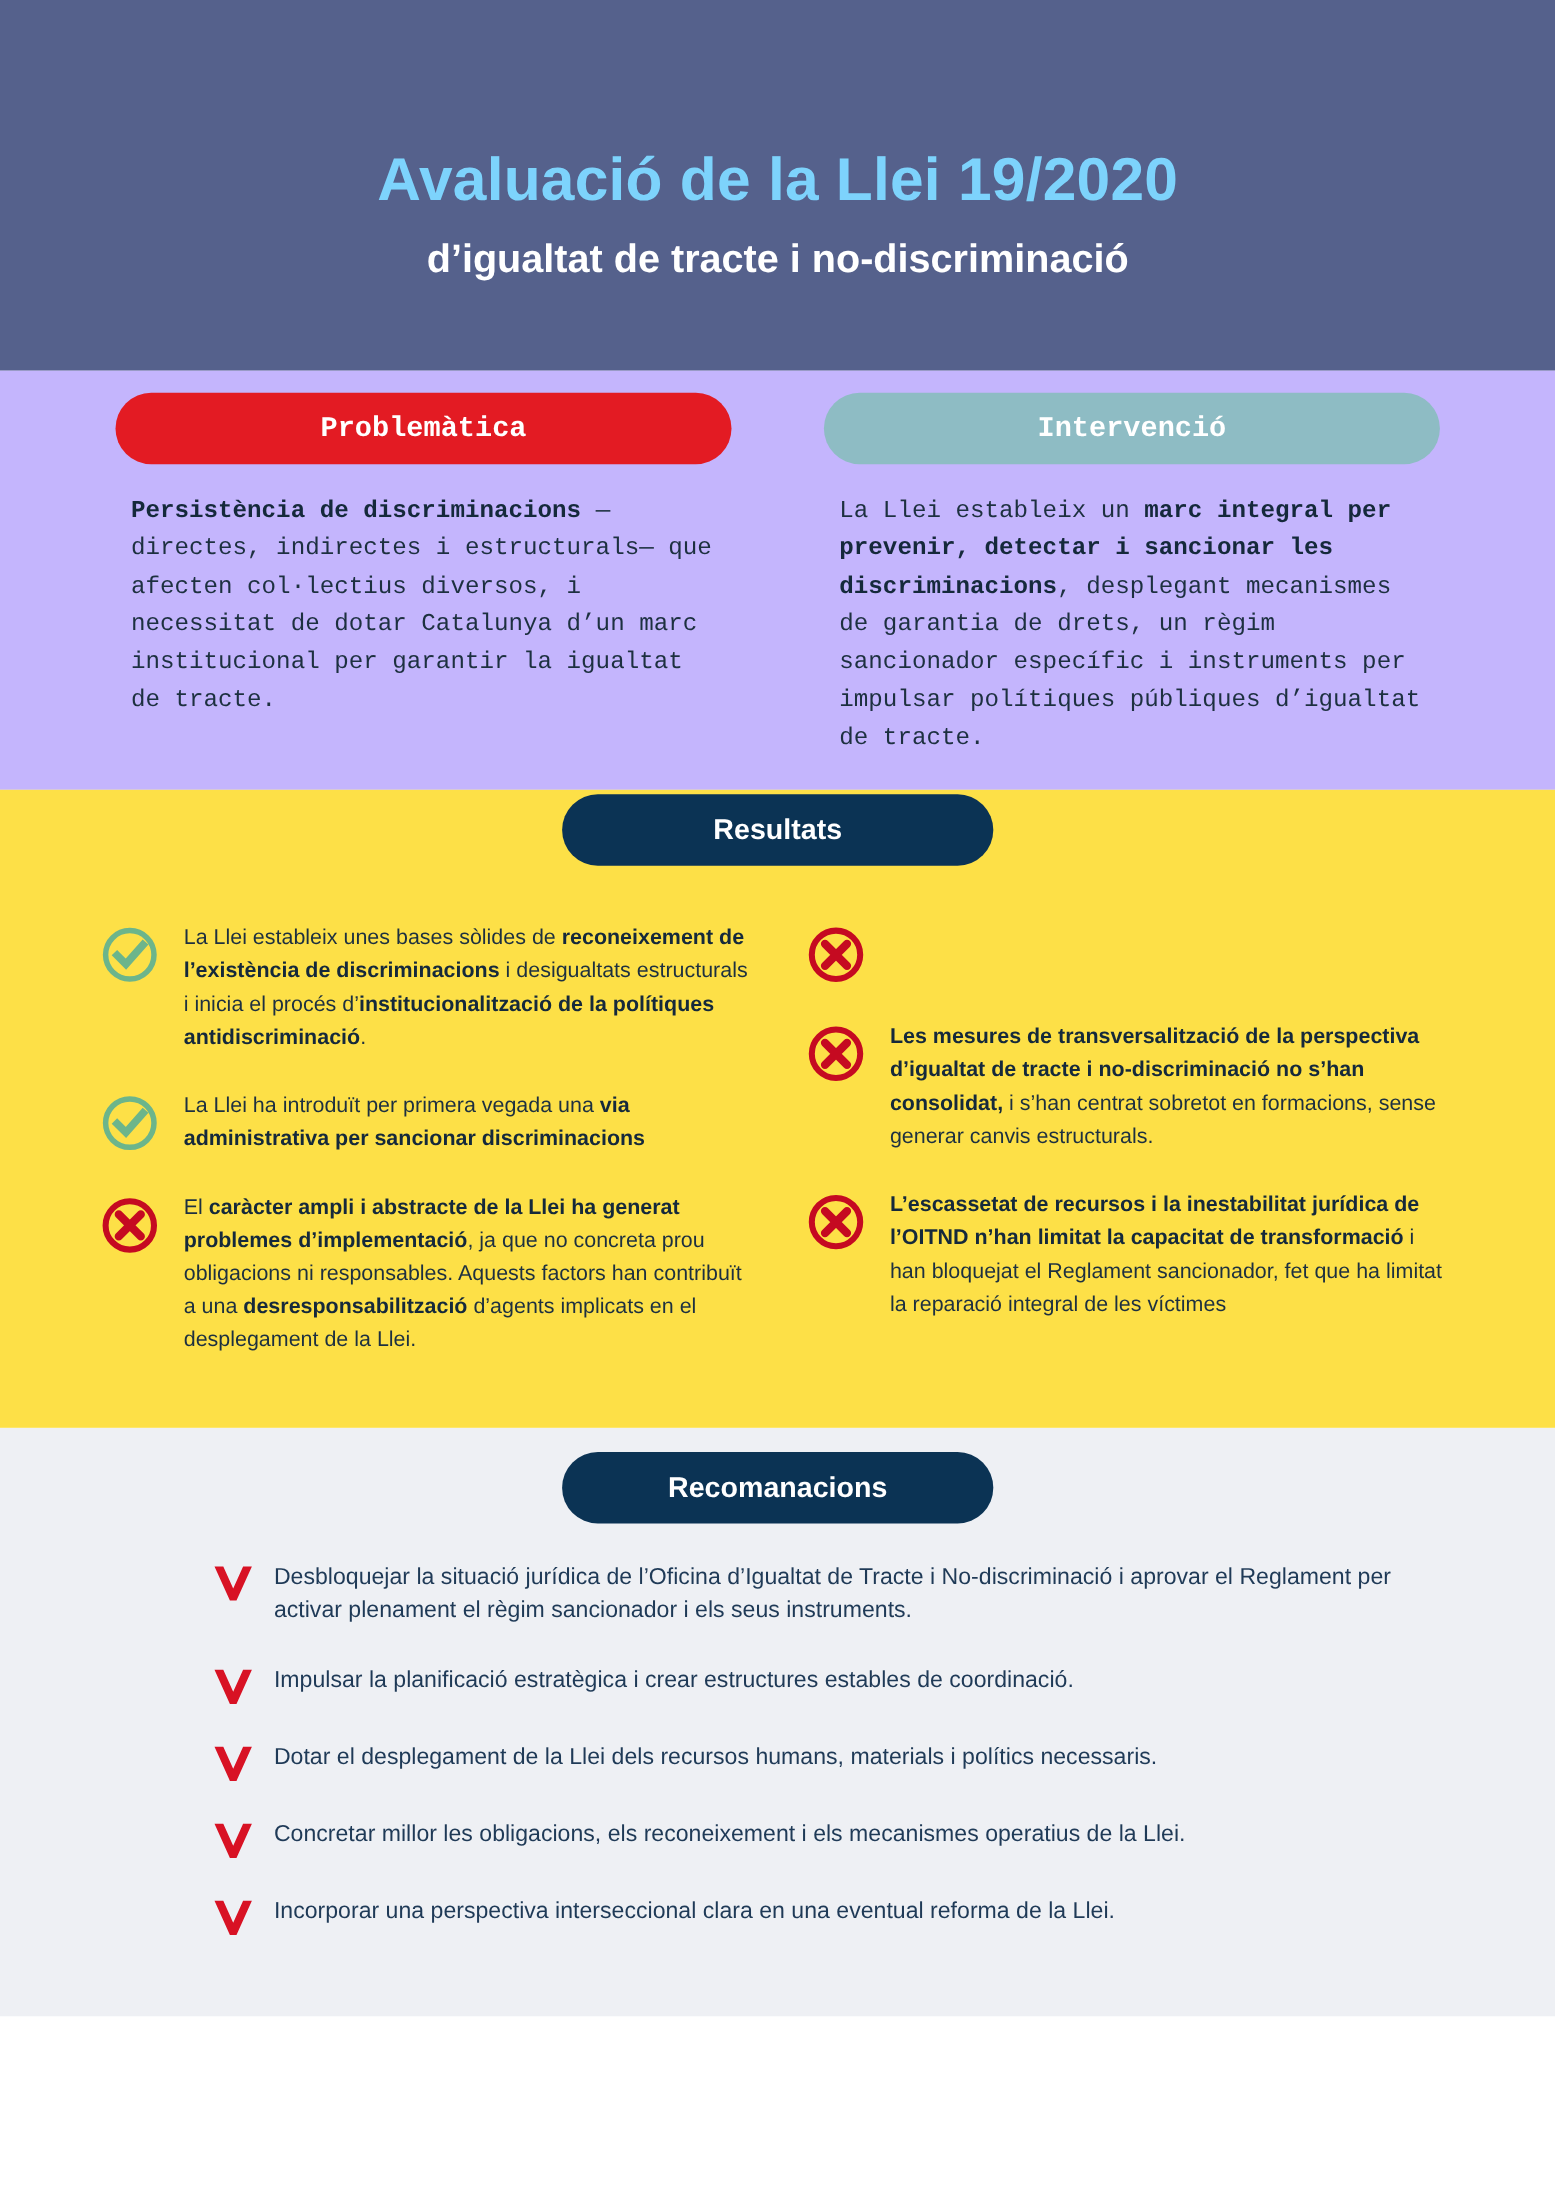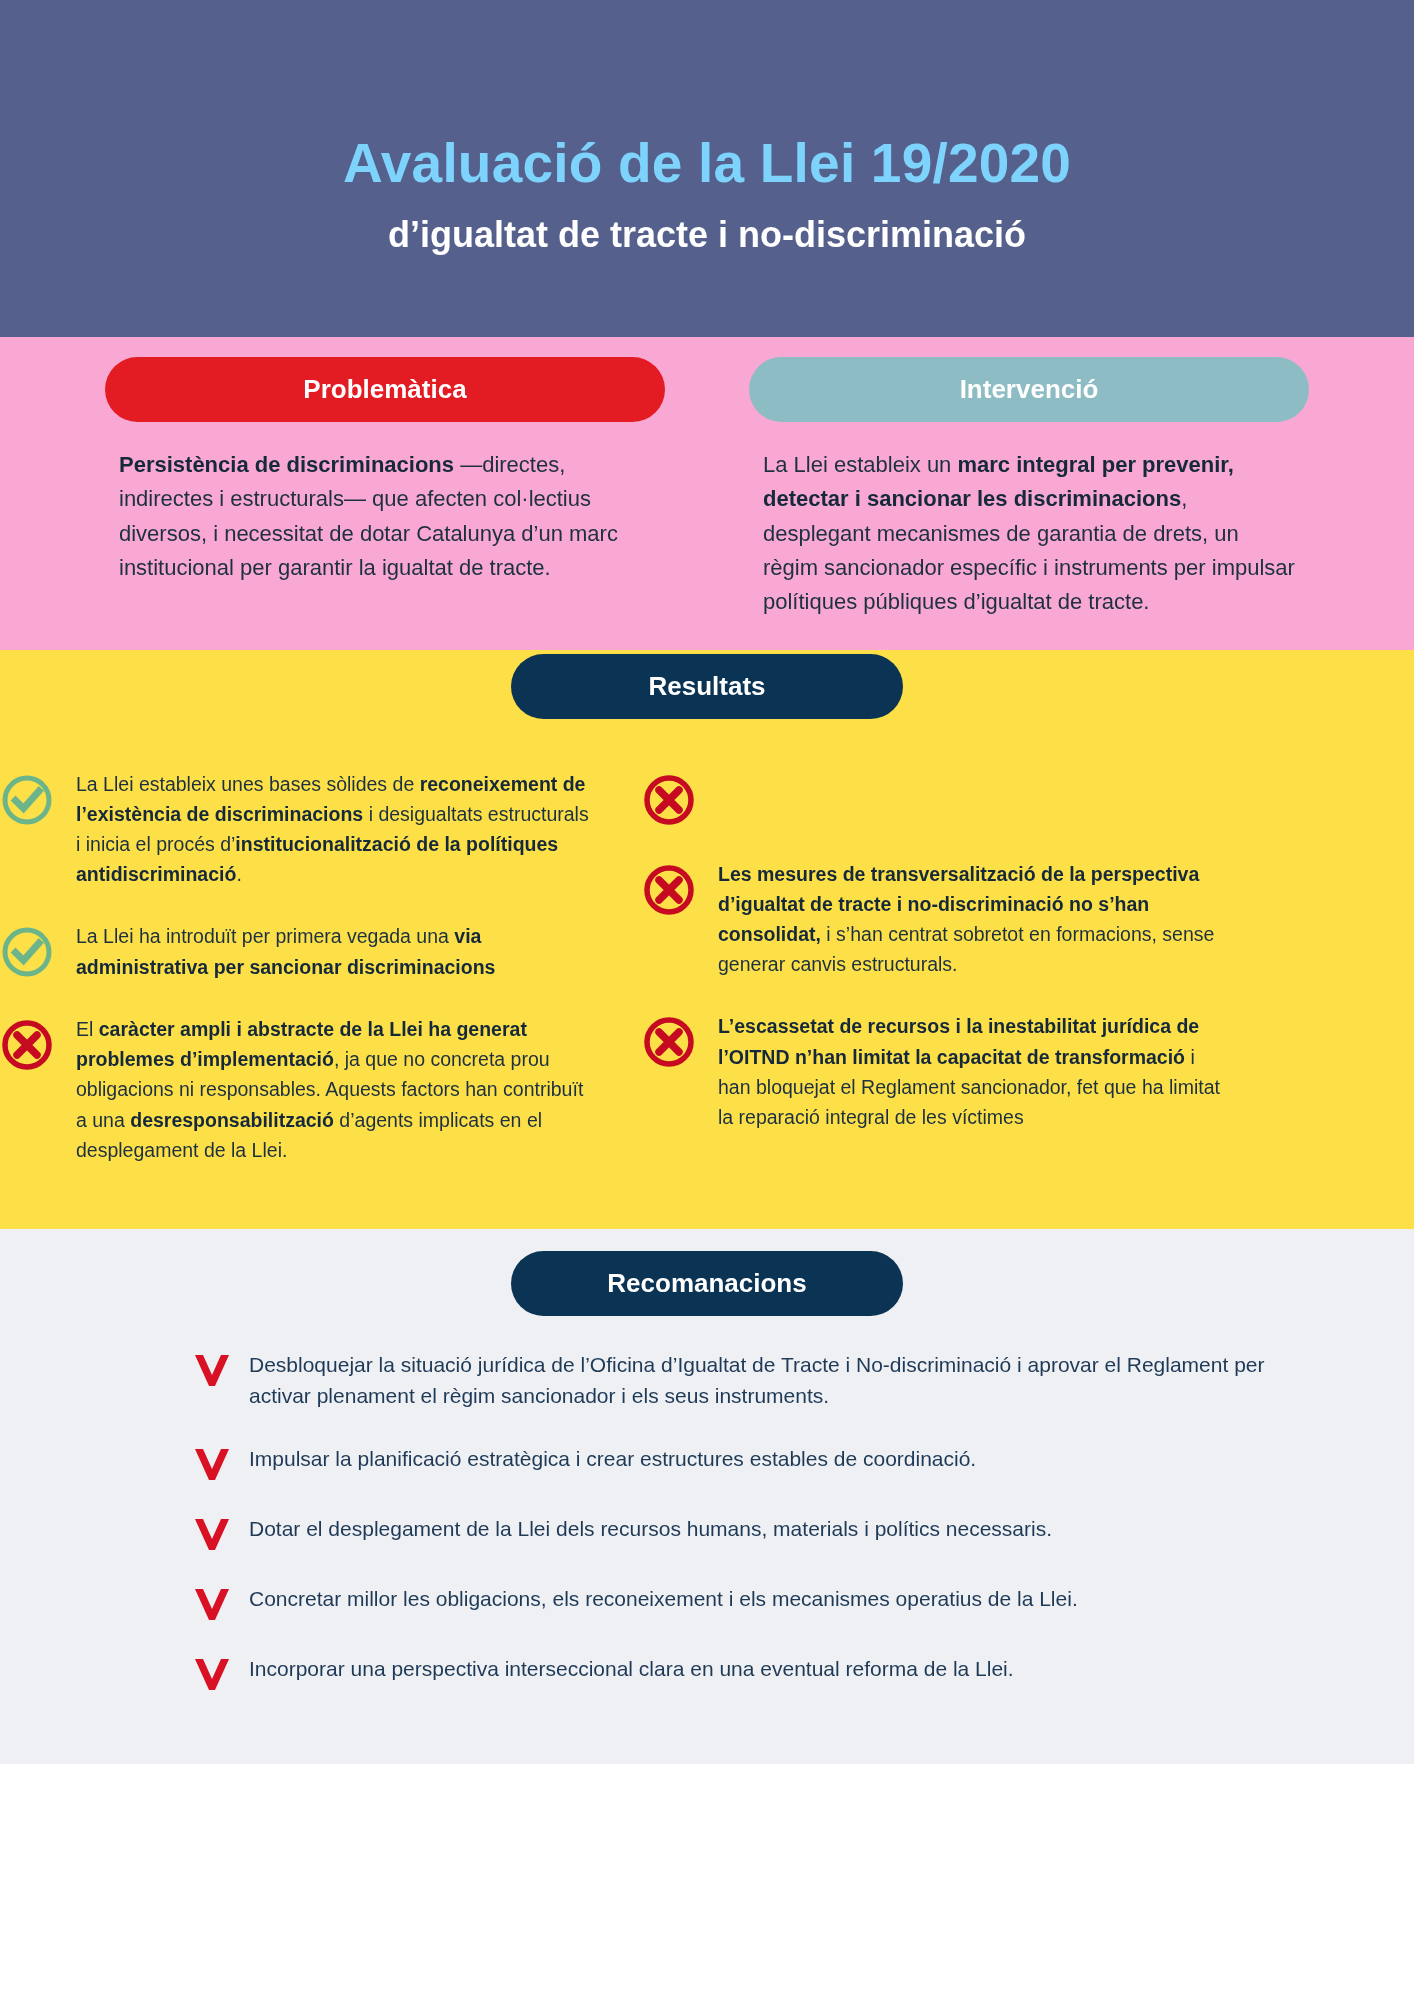--- a/index.html
+++ b/index.html
@@ -50,21 +50,21 @@
   }
   .header-line2 {
     font-size: 36px;
     font-weight: bold;
     color: #ffffff;
     line-height: 1.25;
     margin-top: 14px;
   }
 
   
-  .band-grey { background: #f9a8d4; }
+  .band-grey { background: #c4b5fd; font-family: Liberation Mono, monospace; }
 
   
   .pill {
     display: inline-block;
     border-radius: 999px;
     color: #ffffff;
     font-weight: bold;
     text-align: center;
     line-height: 1;
   }
@@ -116,20 +116,21 @@
     text-align: center;
     padding-top: 4px;
   }
   .resultats-band {
     position: relative;
     background: #fde047;
     padding-bottom: 34px;
   }
   .resultats-grid {
     display: flex;
+    justify-content: center;
     gap: 52px;
     padding-top: 48px;
   }
   .res-col { width: 590px; }
 
   .res-item {
     display: flex;
     align-items: flex-start;
     gap: 22px;
     margin-bottom: 30px;

